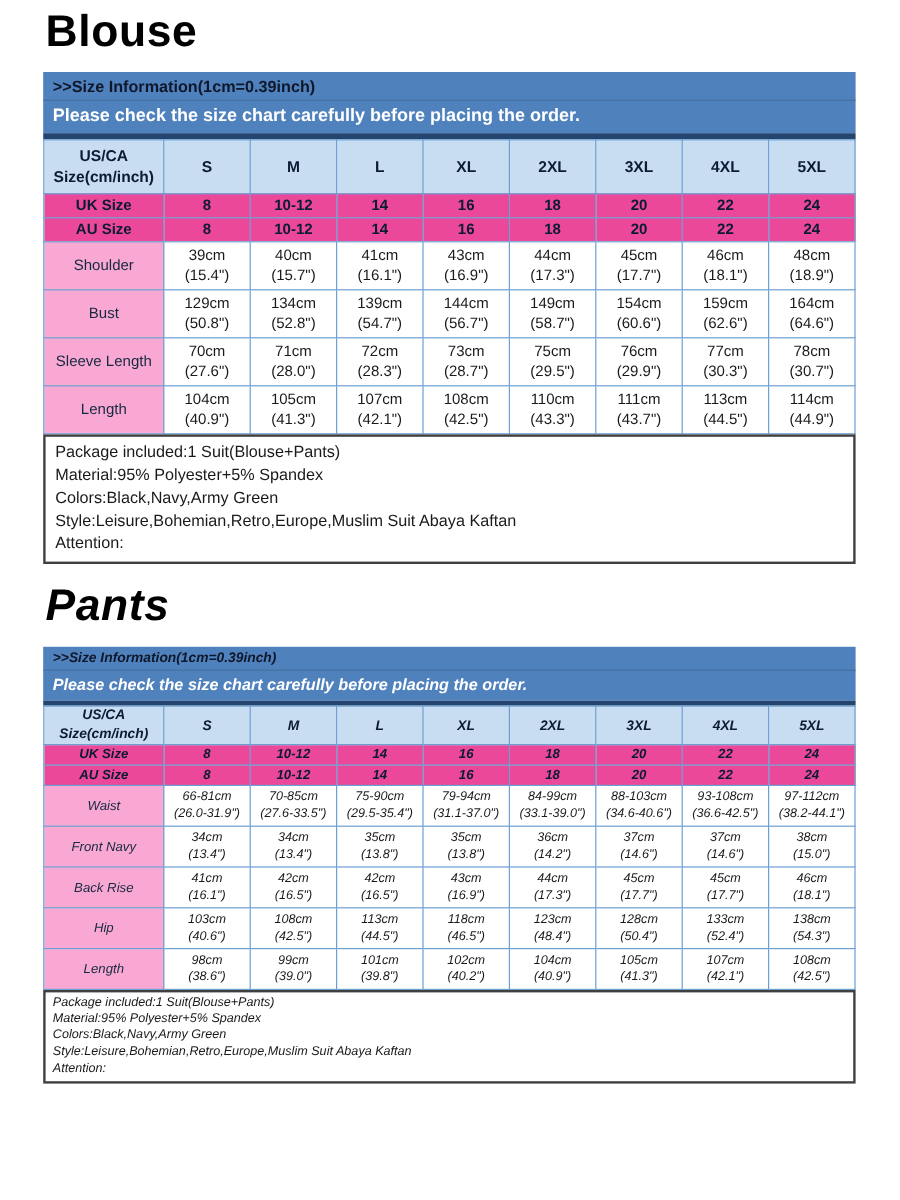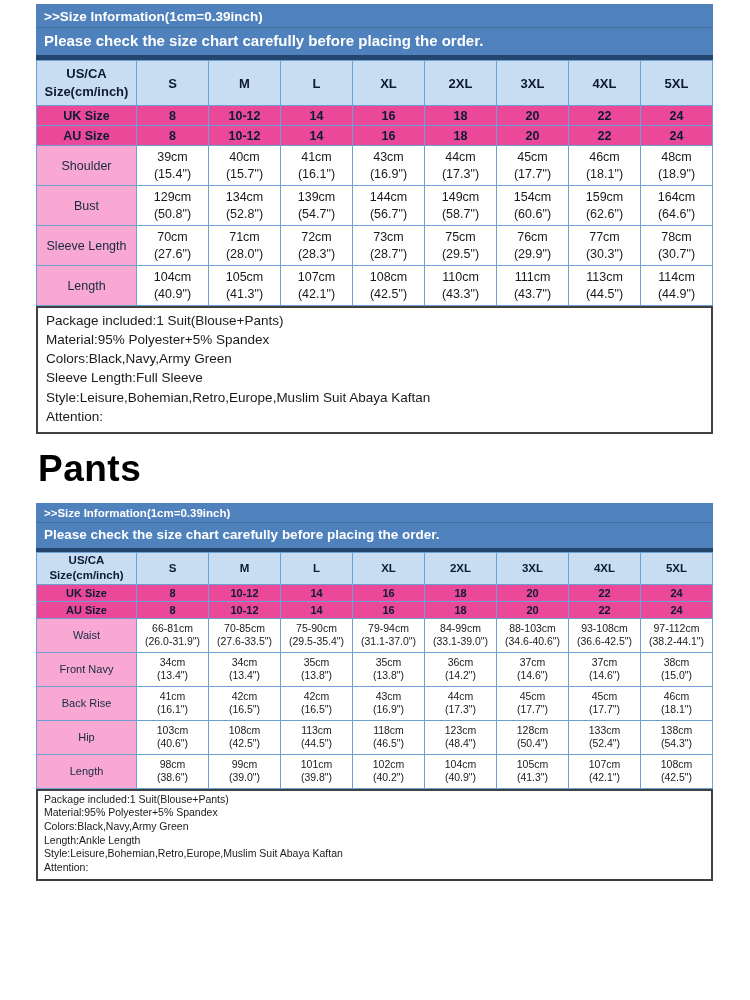--- a/index.html
+++ b/index.html
@@ -12,21 +12,21 @@
   main { padding: 4px 37px 0 36px; }
 
   .section { }
   .section .title {
     font-size: 37px; font-weight: bold; color: #000;
     margin: 2px 0 13px 2px; letter-spacing: 0.5px; line-height: 1.1;
   }
   .banner { background: #4f81bd; }
   .banner-line1 {
     padding: 5px 8px 3px; font-weight: bold; font-size: 13.5px;
-    color: #ffffff; border-bottom: 1px solid #44719e;
+    color: #0f172a; border-bottom: 1px solid #44719e;
   }
   .banner-line2 {
     padding: 4px 8px 6px; font-weight: bold; font-size: 15px; color: #ffffff;
   }
   .darkbar { height: 5px; background: #24466e; }
 
   table.size-table { width: 100%; border-collapse: collapse; table-layout: fixed; }
   .size-table th, .size-table td {
     border: 1px solid #6ca0d2; text-align: center; vertical-align: middle; padding: 0;
   }
@@ -45,21 +45,21 @@
   .cell-l1, .cell-l2 { line-height: 1.32; }
 
   .notes {
     border: 2px solid #404040; padding: 3px 8px 6px;
     font-size: 13.5px; line-height: 1.42; color: #1a1a1a;
     word-break: break-all;
   }
   .note-line { min-height: 1em; }
 
   
-  #sections .section:nth-of-type(2) { margin-top: 15px; }
+  #sections .section:nth-of-type(2) { margin-top: 15px; font-style: italic; }
   #sections .section:nth-of-type(2) .banner-line1 { font-size: 11.5px; padding: 4px 8px 3px; }
   #sections .section:nth-of-type(2) .banner-line2 { font-size: 13.5px; padding: 4px 8px 6px; }
   #sections .section:nth-of-type(2) .darkbar { height: 4px; }
   #sections .section:nth-of-type(2) thead th { height: 31px; font-size: 11.5px; }
   #sections .section:nth-of-type(2) .size-row th,
   #sections .section:nth-of-type(2) .size-row td { height: 17px; font-size: 11px; }
   #sections .section:nth-of-type(2) .measure-row th { height: 34px; font-size: 11px; }
   #sections .section:nth-of-type(2) .measure-row td { font-size: 10.5px; }
   #sections .section:nth-of-type(2) .cell-l1,
   #sections .section:nth-of-type(2) .cell-l2 { line-height: 1.3; }
@@ -67,20 +67,21 @@
     font-size: 10.5px; line-height: 1.3; word-break: normal; padding: 2px 6px 4px;
   }
 </style>
 </head>
 <body>
 
 <main id="sections">
 
 <section class="section">
 
+    <h1 class="title">Blouse</h1>
 
     <div class="banner">
       <div class="banner-line1">&gt;&gt;Size Information(1cm=0.39inch)</div>
       <div class="banner-line2">Please check the size chart carefully before placing the order.</div>
     </div>
 
     <div class="darkbar"></div>
 
     <table class="size-table">
       <thead>
@@ -274,21 +275,20 @@
           </td>
           </tr>
         </tbody>
     </table>
 
     <div class="notes">
 
     <div class="note-line">Package included:1 Suit(Blouse+Pants)</div>
         <div class="note-line">Material:95% Polyester+5% Spandex</div>
         <div class="note-line">Colors:Black,Navy,Army Green</div>
-        <div class="note-line">Sleeve Length:Full Sleeve</div>
         <div class="note-line">Style:Leisure,Bohemian,Retro,Europe,Muslim Suit Abaya Kaftan</div>
         <div class="note-line">Attention:</div>
       </div>
 
   </section>
     <section class="section">
 
     <h1 class="title">Pants</h1>
 
     <div class="banner">
@@ -526,19 +526,18 @@
           </td>
           </tr>
         </tbody>
     </table>
 
     <div class="notes">
 
     <div class="note-line">Package included:1 Suit(Blouse+Pants)</div>
         <div class="note-line">Material:95% Polyester+5% Spandex</div>
         <div class="note-line">Colors:Black,Navy,Army Green</div>
-        <div class="note-line">Length:Ankle Length</div>
         <div class="note-line">Style:Leisure,Bohemian,Retro,Europe,Muslim Suit Abaya Kaftan</div>
         <div class="note-line">Attention:</div>
       </div>
 
   </section>
   </main>
 
 </body></html>

